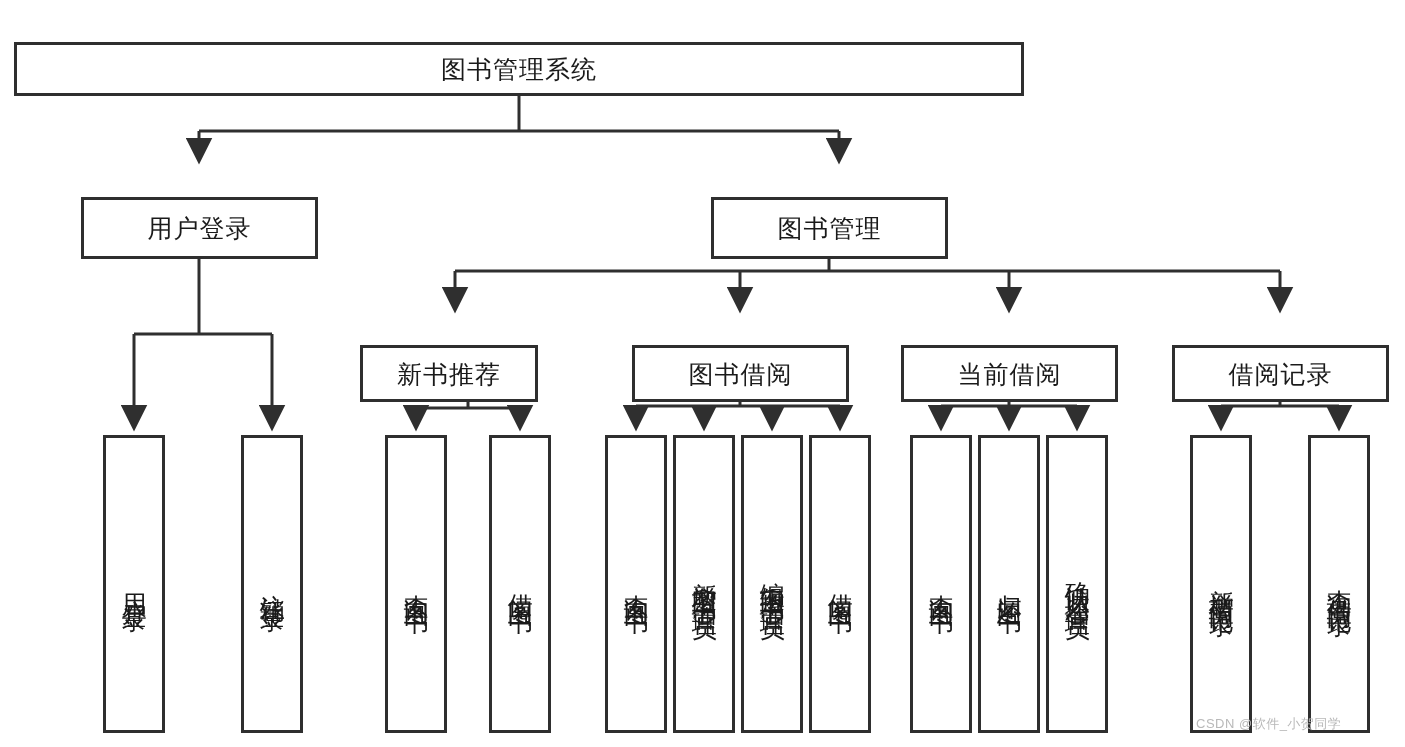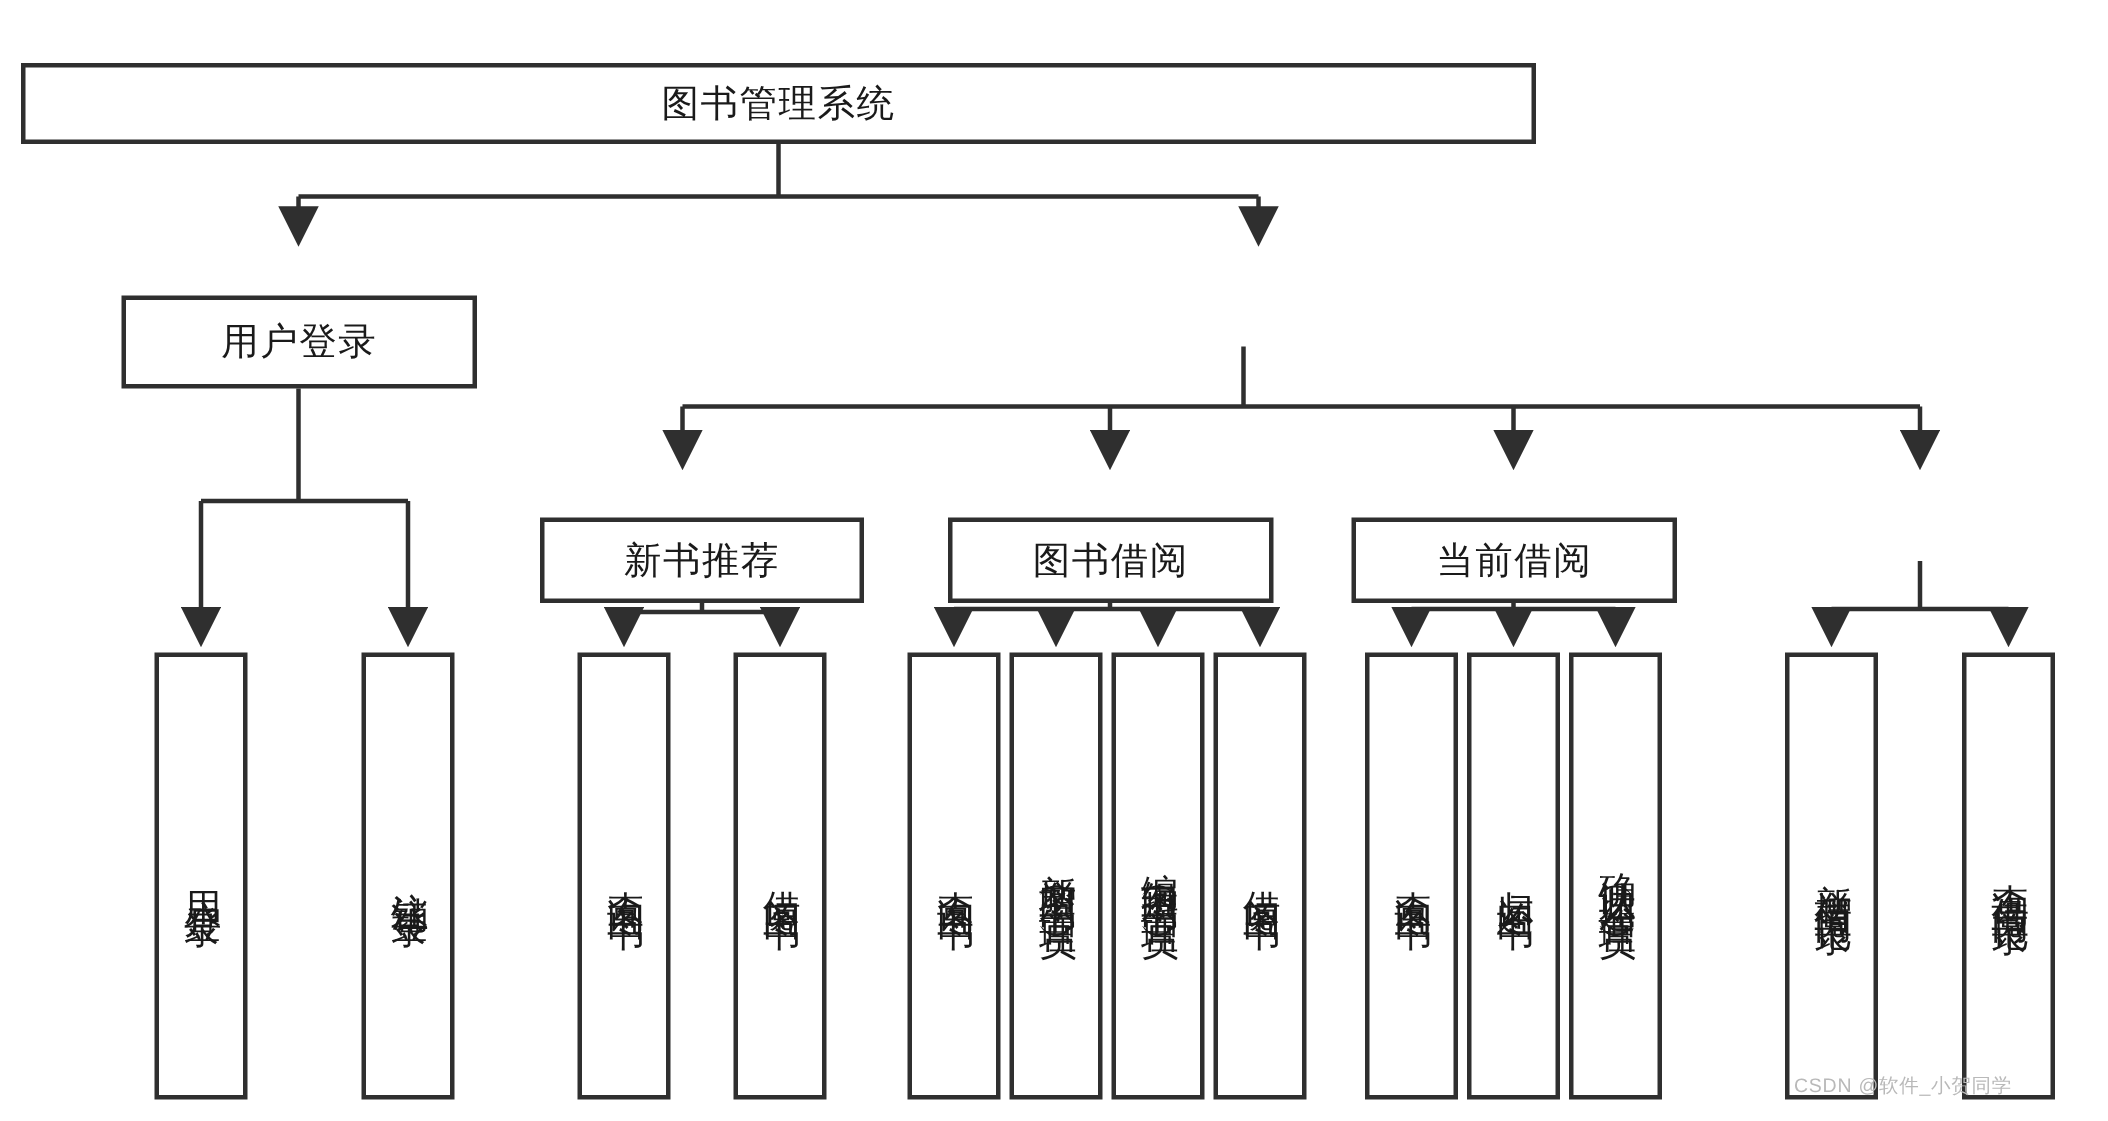--- a/index.html
+++ b/index.html
@@ -119,33 +119,39 @@
   </svg>
 
   <div class="node horiz" style="left:14px; top:14px; width:1010px; height:54px;">
     <span>图书管理系统</span>
   </div>
 
   <div class="node horiz" style="left:81px; top:169px; width:237px; height:62px;">
     <span>用户登录</span>
   </div>
 
-
-  <div class="node horiz" style="left:360px; top:317px; width:216px; height:57px;">
+  <div class="node horiz" style="left:711px; top:169px; width:237px; height:62px;">
+    <span>图书管理</span>
+  </div>
+
+  <div class="node horiz" style="left:360px; top:317px; width:178px; height:57px;">
     <span>新书推荐</span>
   </div>
 
   <div class="node horiz" style="left:632px; top:317px; width:217px; height:57px;text-align:right;">
     <span>图书借阅</span>
   </div>
 
   <div class="node horiz" style="left:901px; top:317px; width:217px; height:57px;">
     <span>当前借阅</span>
   </div>
 
+  <div class="node horiz" style="left:1172px; top:317px; width:217px; height:57px;">
+    <span>借阅记录</span>
+  </div>
 
   <div class="node vert" style="left:103px; top:435px; width:62px; height:298px;">
     <span class="vtext">用户登录</span>
   </div>
 
   <div class="node vert" style="left:241px; top:435px; width:62px; height:298px;">
     <span class="vtext">注销登录</span>
   </div>
 
   <div class="node vert" style="left:385px; top:435px; width:62px; height:298px;">

